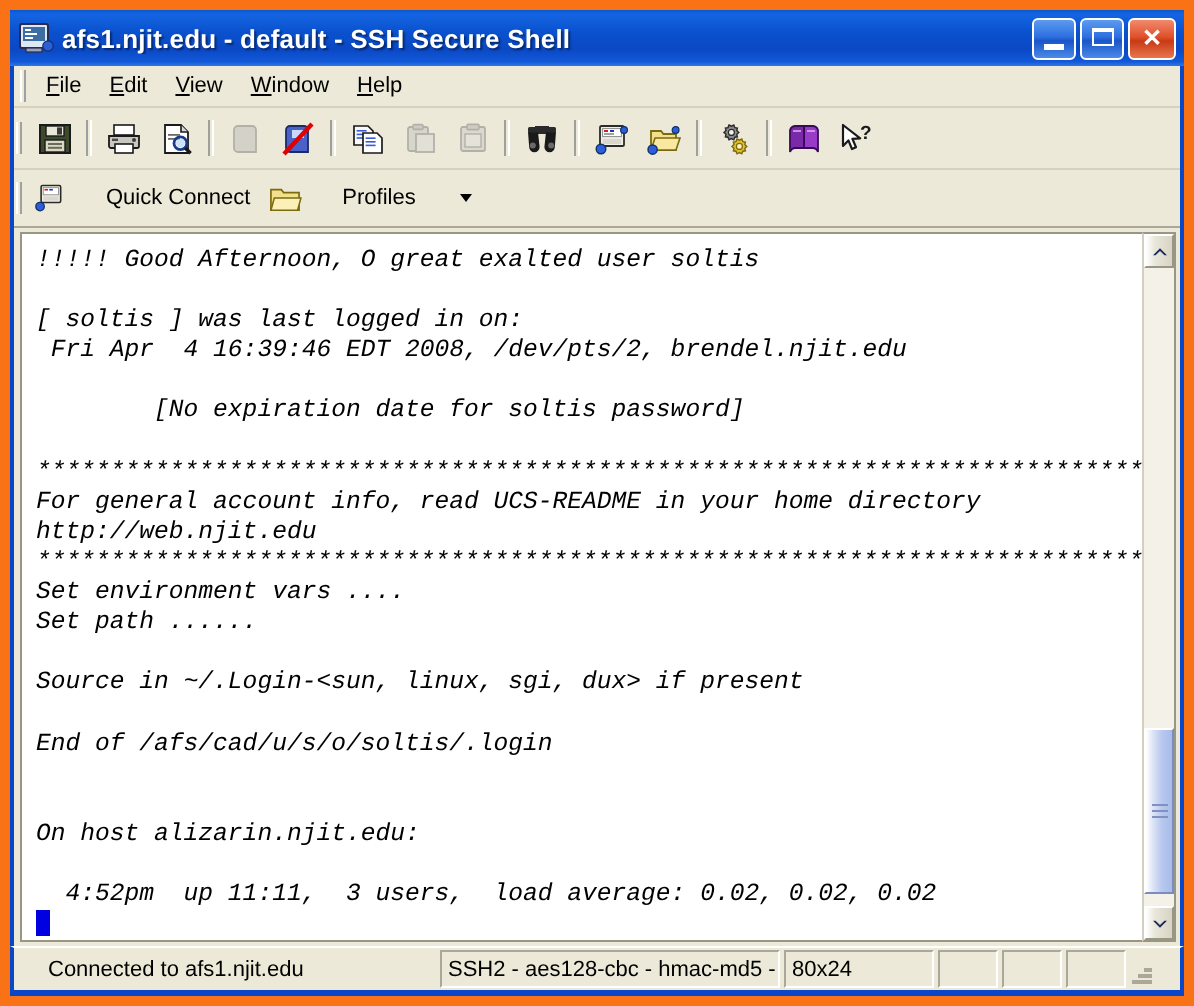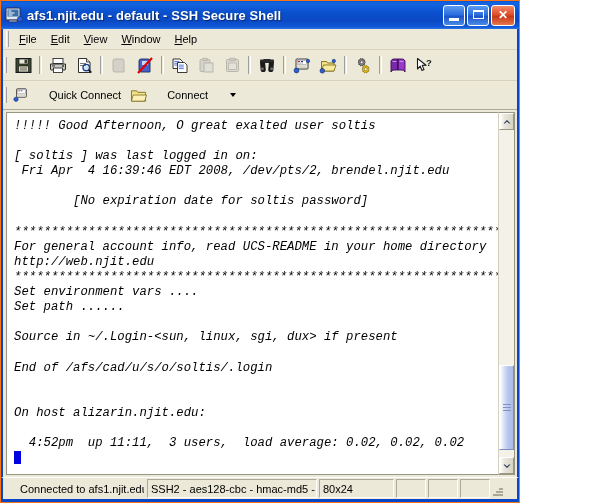--- a/index.html
+++ b/index.html
@@ -10,25 +10,25 @@
   body {
     width: 597px;
     height: 503px;
     overflow: hidden;
     font-family: "Liberation Sans", sans-serif;
   }
 
   
   .window {
     position: relative;
-    width: 520px;
+    width: 597px;
     height: 503px;
     box-sizing: border-box;
     background: #0A46C8;
-    border: 1px solid #f97316;
+    border: 5px solid #f97316;
     display: flex;
     flex-direction: column;
   }
 
   
   .titlebar {
     height: 28px;
     flex: 0 0 28px;
     background: linear-gradient(to bottom,
       #0A57D6 0%, #1464E0 8%, #0A51CE 40%, #0B48C4 70%, #1158D8 92%, #2C77E8 100%);
@@ -535,21 +535,21 @@
         <span class="lbl">Quick Connect</span>
       </div>
 
       <div class="tb-text-btn">
         <span>
           <svg width="17" height="15" viewBox="0 0 18 16">
             <path d="M1.5 3 h5.5 l1.3 1.6 h8.2 v9.4 h-15 z" fill="#F2E08A" stroke="#7A6A10" stroke-width="0.9"></path>
             <path d="M1.5 14 l1.8-6.5 h14.2 l-1.8 6.5 z" fill="#FBF0B8" stroke="#7A6A10" stroke-width="0.8"></path>
           </svg>
         </span>
-        <span class="lbl">Connect</span>
+        <span class="lbl">Profiles</span>
         <span class="dropdown-arrow"></span>
       </div>
     </div>
 
     <div class="term-wrap">
       <div class="term-inner">
         <div class="term"><span>!!!!! Good Afternoon, O great exalted user soltis
 
 [ soltis ] was last logged in on:
  Fri Apr  4 16:39:46 EDT 2008, /dev/pts/2, brendel.njit.edu

